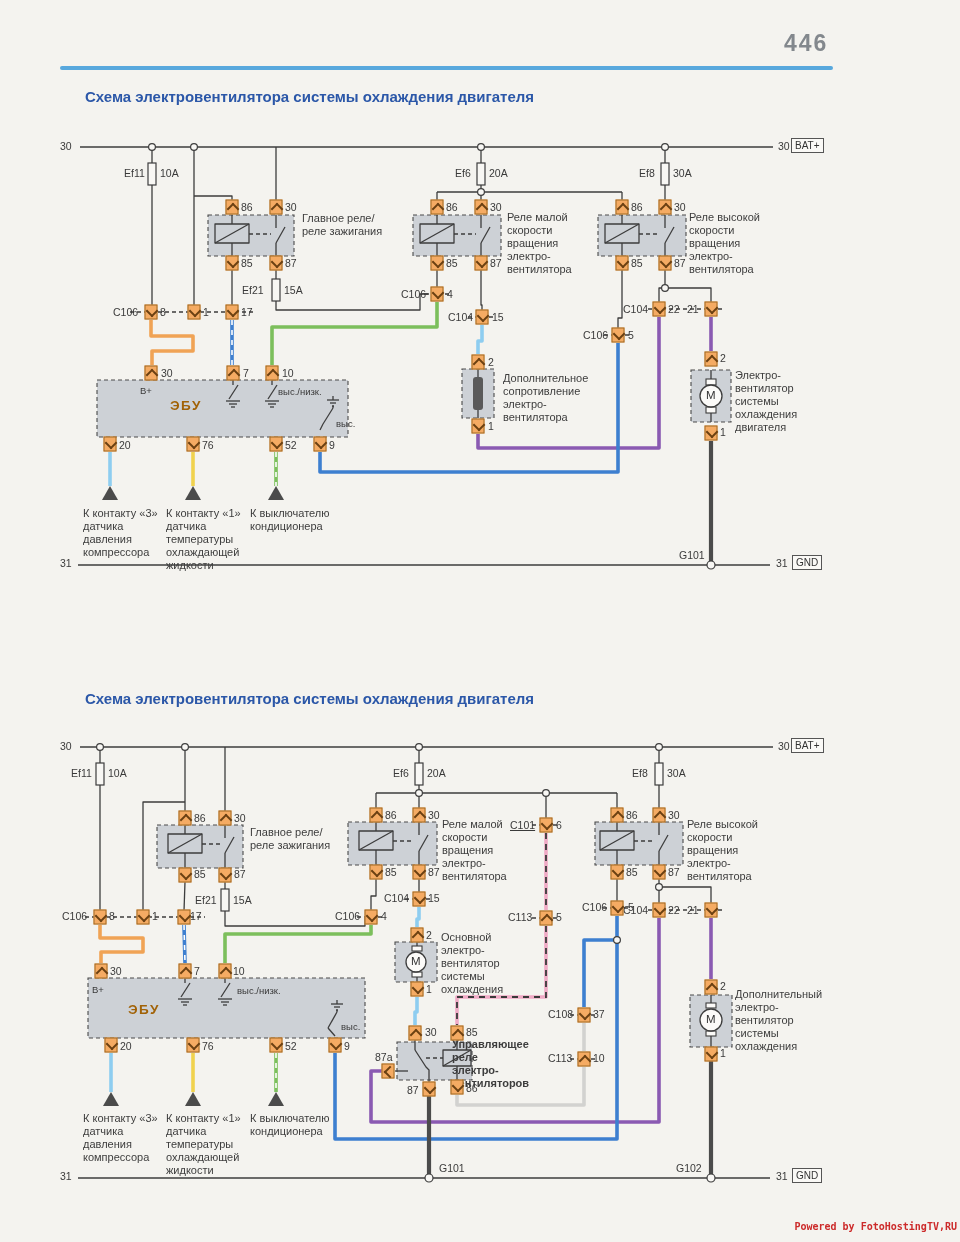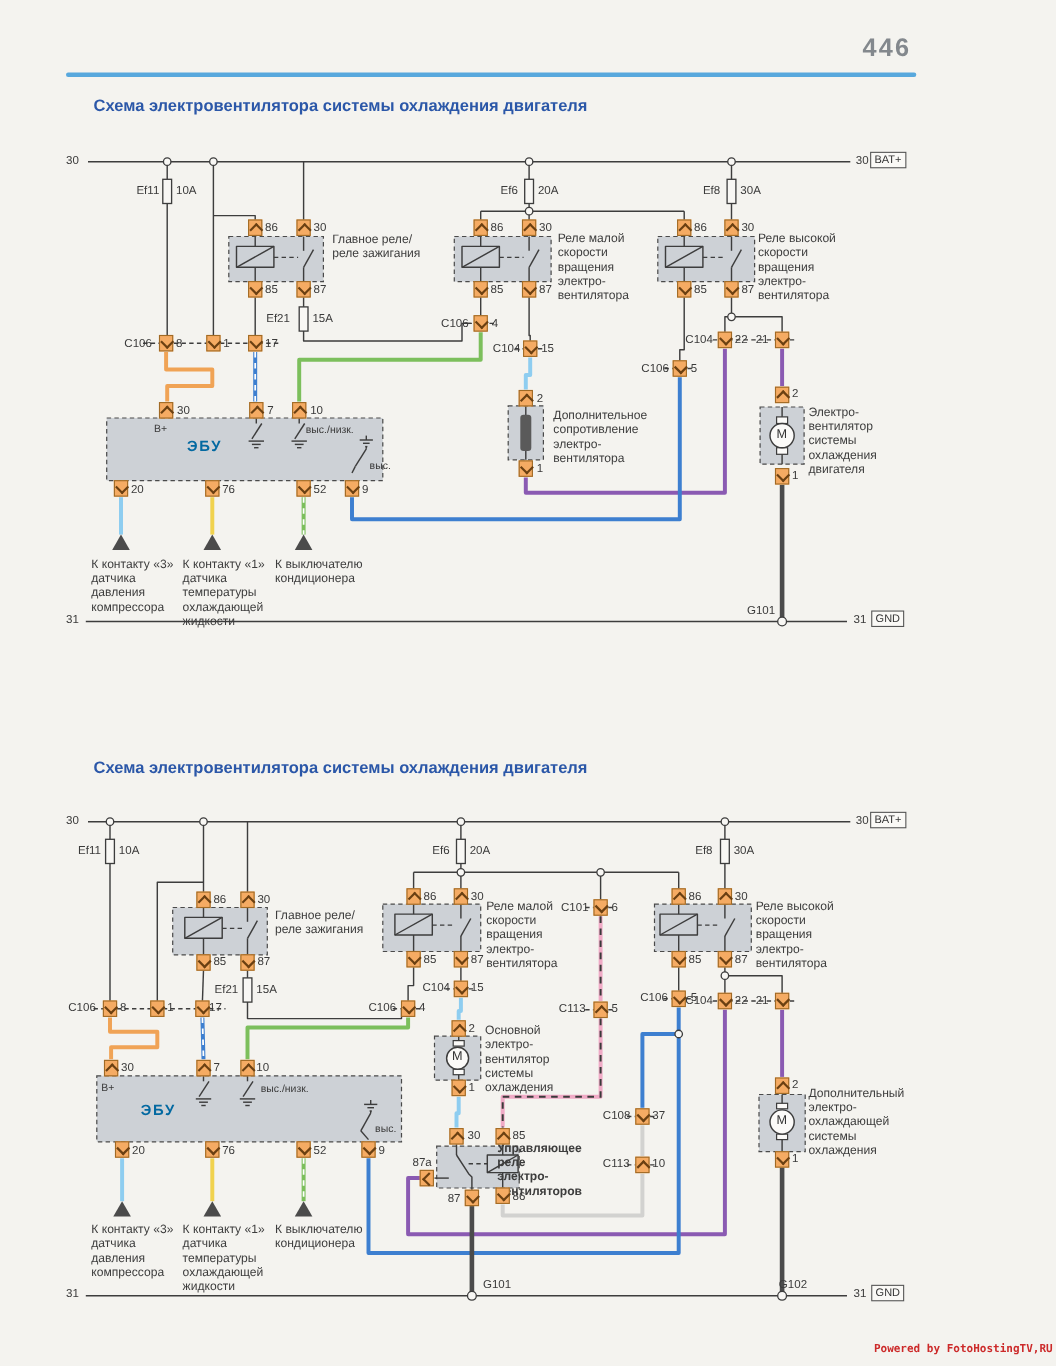--- a/index.html
+++ b/index.html
@@ -8,21 +8,21 @@
   .pagenum{position:absolute;left:784px;top:30px;font-size:23px;font-weight:700;
            color:#83888d;letter-spacing:2px;}
   .rule{position:absolute;left:60px;top:66px;width:773px;height:4px;background:#58a8dd;border-radius:2px;}
   .title{position:absolute;font-size:15px;font-weight:700;color:#2b57a8;line-height:1.22;}
   .footer{position:absolute;right:3px;top:1221px;font-family:"DejaVu Sans Mono",monospace;
           font-size:10px;font-weight:700;color:#cc2a2a;}
   svg.sch{position:absolute;left:0;top:0;}
   .layer{position:absolute;left:0;top:0;width:960px;height:1242px;pointer-events:none;}
   .t{position:absolute;font:10.5px/1.18 "Liberation Sans",sans-serif;color:#3a3a3a;white-space:pre;}
   .t.m,.t.x{font-size:11px;white-space:pre-line;color:#3d3d3d;}
-  .t.b{font-weight:700;font-size:13.5px;letter-spacing:1.5px;color:#0369a1;text-align:center;}
+  .t.b{font-weight:700;font-size:13.5px;letter-spacing:1.5px;color:#a16207;text-align:center;}
   .t.sw{font-size:9.5px;}
   .t.mm{font-size:11.5px;color:#333;}
   .t.bx{border:1px solid #555;background:#faf9f6;padding:0 3px;font-size:10px;line-height:13px;color:#333;}
   .term{position:absolute;width:13px;height:15px;background:#f5ab63;border:1px solid #a06a25;
         transform:translate(-50%,-50%);box-sizing:border-box;}
   .term i{position:absolute;left:2px;top:4px;width:7px;height:7px;display:block;
           border-left:2px solid #6b4012;border-top:2px solid #6b4012;transform:rotate(45deg);}
   .term.d i{transform:rotate(225deg);top:1px;}
   .term.l i{transform:rotate(-45deg);left:3px;top:3px;}
   
@@ -545,21 +545,21 @@
 вентилятора</span>
       <span class="t p" style="left: 626px; top: 809px;">86</span>
       <span class="t p" style="left: 668px; top: 809px;">30</span>
       <span class="t p" style="left: 626px; top: 866px;">85</span>
       <span class="t p" style="left: 668px; top: 866px;">87</span>
       <span class="t m" style="left: 687px; top: 818px;">Реле высокой
 скорости
 вращения
 электро-
 вентилятора</span>
-      <span class="t c" style="left: 510px; top: 819px;">C101</span>
+      <span class="t c" style="left: 510px; top: 819px; text-decoration: underline;">C101</span>
       <span class="t p" style="left: 556px; top: 819px;">6</span>
       <span class="t c" style="left: 62px; top: 910px;">C106</span>
       <span class="t p" style="left: 109px; top: 910px;">8</span>
       <span class="t p" style="left: 152px; top: 910px;">1</span>
       <span class="t p" style="left: 190px; top: 910px;">17</span>
       <span class="t c" style="left: 335px; top: 910px;">C106</span>
       <span class="t p" style="left: 381px; top: 910px;">4</span>
       <span class="t c" style="left: 384px; top: 892px;">C104</span>
       <span class="t p" style="left: 428px; top: 892px;">15</span>
       <span class="t c" style="left: 582px; top: 901px;">C106</span>
@@ -598,37 +598,37 @@
       <span class="t p" style="left: 407px; top: 1084px;">87</span>
       <span class="t p" style="left: 466px; top: 1082px;">86</span>
       <span class="t m" style="left: 452px; top: 1038px; font-weight: bold;">Управляющее
 реле
 электро-
 вентиляторов</span>
       <span class="t p" style="left: 720px; top: 980px;">2</span>
       <span class="t p" style="left: 720px; top: 1047px;">1</span>
       <span class="t m" style="left: 735px; top: 988px;">Дополнительный
 электро-
-охлаждающей
+вентилятор
 системы
 охлаждения</span>
       <span class="t mm" style="left: 706px; top: 1013px;">M</span>
       <span class="t x" style="left: 83px; top: 1112px;">К контакту «3»
 датчика
 давления
 компрессора</span>
       <span class="t x" style="left: 166px; top: 1112px;">К контакту «1»
 датчика
 температуры
 охлаждающей
 жидкости</span>
       <span class="t x" style="left: 250px; top: 1112px;">К выключателю
 кондиционера</span>
       <span class="t g" style="left: 439px; top: 1162px;">G101</span>
-      <span class="t g" style="left: 708px; top: 1162px;">G102</span>
+      <span class="t g" style="left: 676px; top: 1162px;">G102</span>
       <span class="term u" style="left: 185px; top: 818px;">
         <i></i>
       </span>
       <span class="term u" style="left: 225px; top: 818px;">
         <i></i>
       </span>
       <span class="term d" style="left: 185px; top: 875px;">
         <i></i>
       </span>
       <span class="term d" style="left: 225px; top: 875px;">

